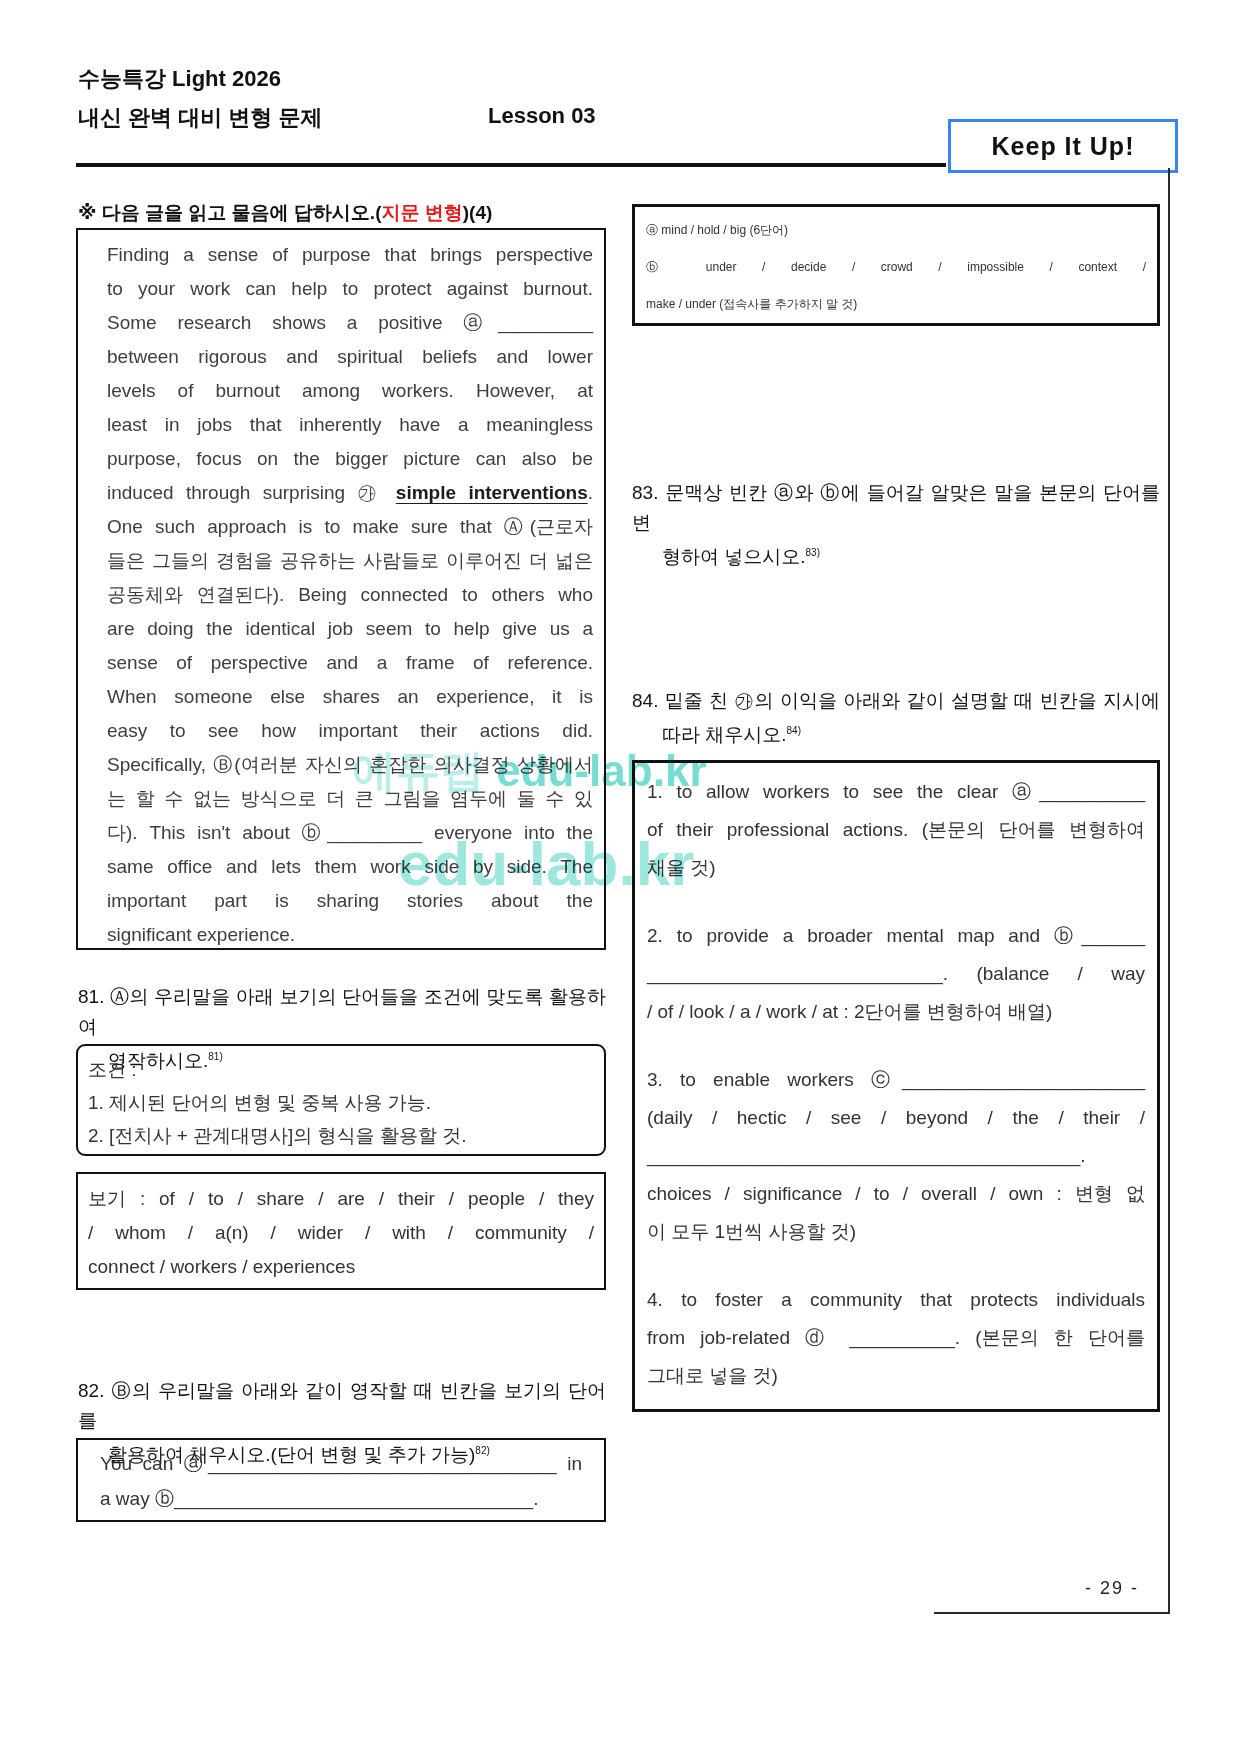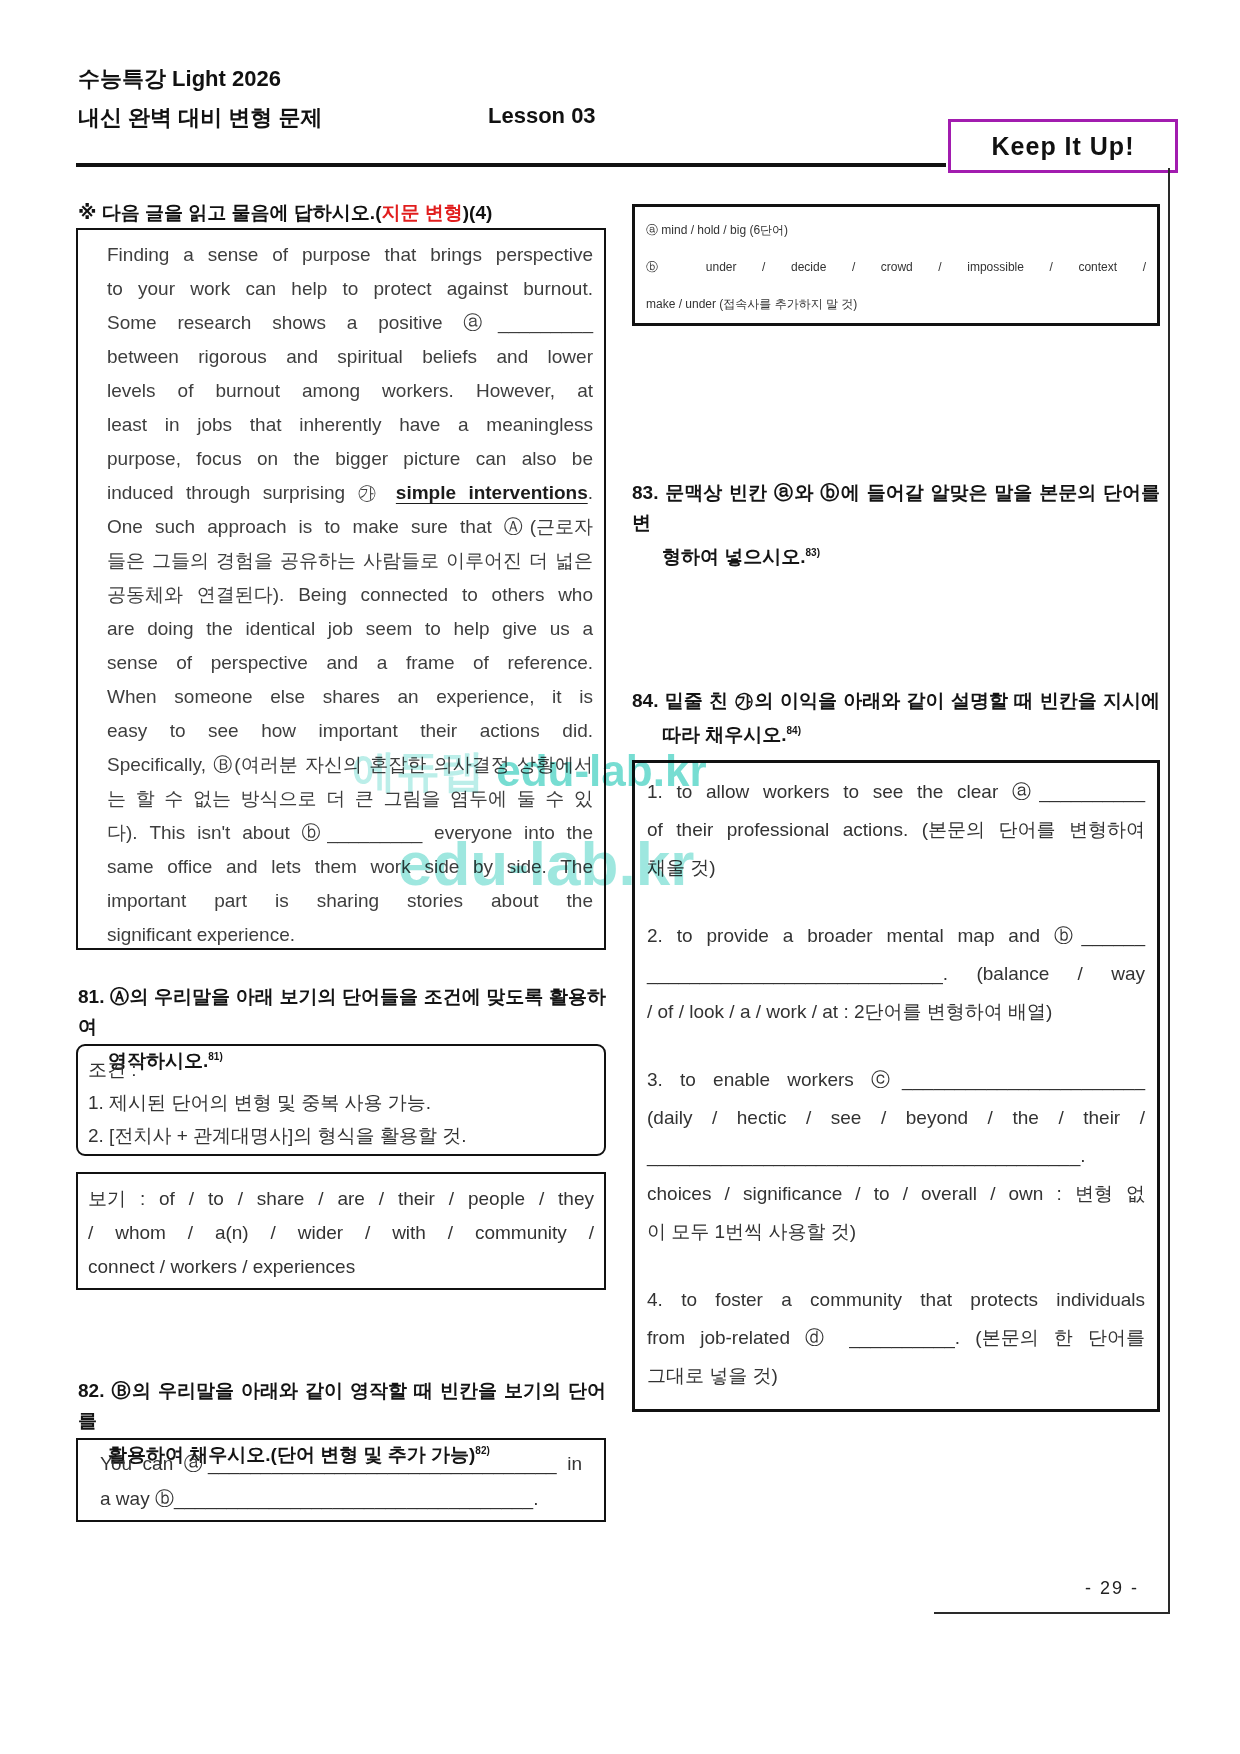--- a/index.html
+++ b/index.html
@@ -1,33 +1,33 @@
 <!DOCTYPE html>
 <html><head>
 <meta charset="utf-8">
 <style>
   html,body{margin:0;padding:0;background:#888;}
   .page{position:relative;width:1240px;height:1754px;background:#ffffff;overflow:hidden;
         font-family:"Liberation Sans","DejaVu Sans",sans-serif;color:#3e3e3e;}
   .abs{position:absolute;}
   
   .h-title{font-size:22px;font-weight:bold;color:#111;}
-  .badge{border:3px solid #a21caf;display:flex;align-items:center;justify-content:center;
+  .badge{border:3px solid #3b82f6;display:flex;align-items:center;justify-content:center;
          font-size:25px;font-weight:800;color:#111;letter-spacing:1px;}
   .rule{background:#111;}
   
   .tline{text-align:justify;text-align-last:justify;white-space:normal;}
   .tline.lastline{text-align-last:left;}
   .tpara{margin:0;}
   .seg-red{color:#e11d1d;}
   .seg-boldul{font-weight:bold;color:#1c1c1c;text-decoration:underline;text-underline-offset:4px;}
   .seg-sup{font-size:10px;vertical-align:super;}
   
   .instr{font-size:19px;font-weight:bold;color:#111;}
-  .question{font-size:19px;font-weight:bold;color:#141414;}
+  .question{font-size:19px;font-weight:normal;color:#141414;}
   .question .tline{line-height:30px;}
   .question .tline.lastline{margin-left:30px;}
   
   .tbox{border:2.5px solid #111;background:transparent;box-sizing:border-box;}
   .passagebox{padding:8px 11px 0 11px;font-size:19px;color:#3e3e3e;}
   .passagebox .tline{line-height:34px;}
   .condbox{padding:7px 10px;font-size:19px;color:#333;}
   .condbox .tline{line-height:33px;}
   .wordbox{padding:8px 10px;font-size:19px;color:#333;}
   .wordbox .tline{line-height:34px;}

